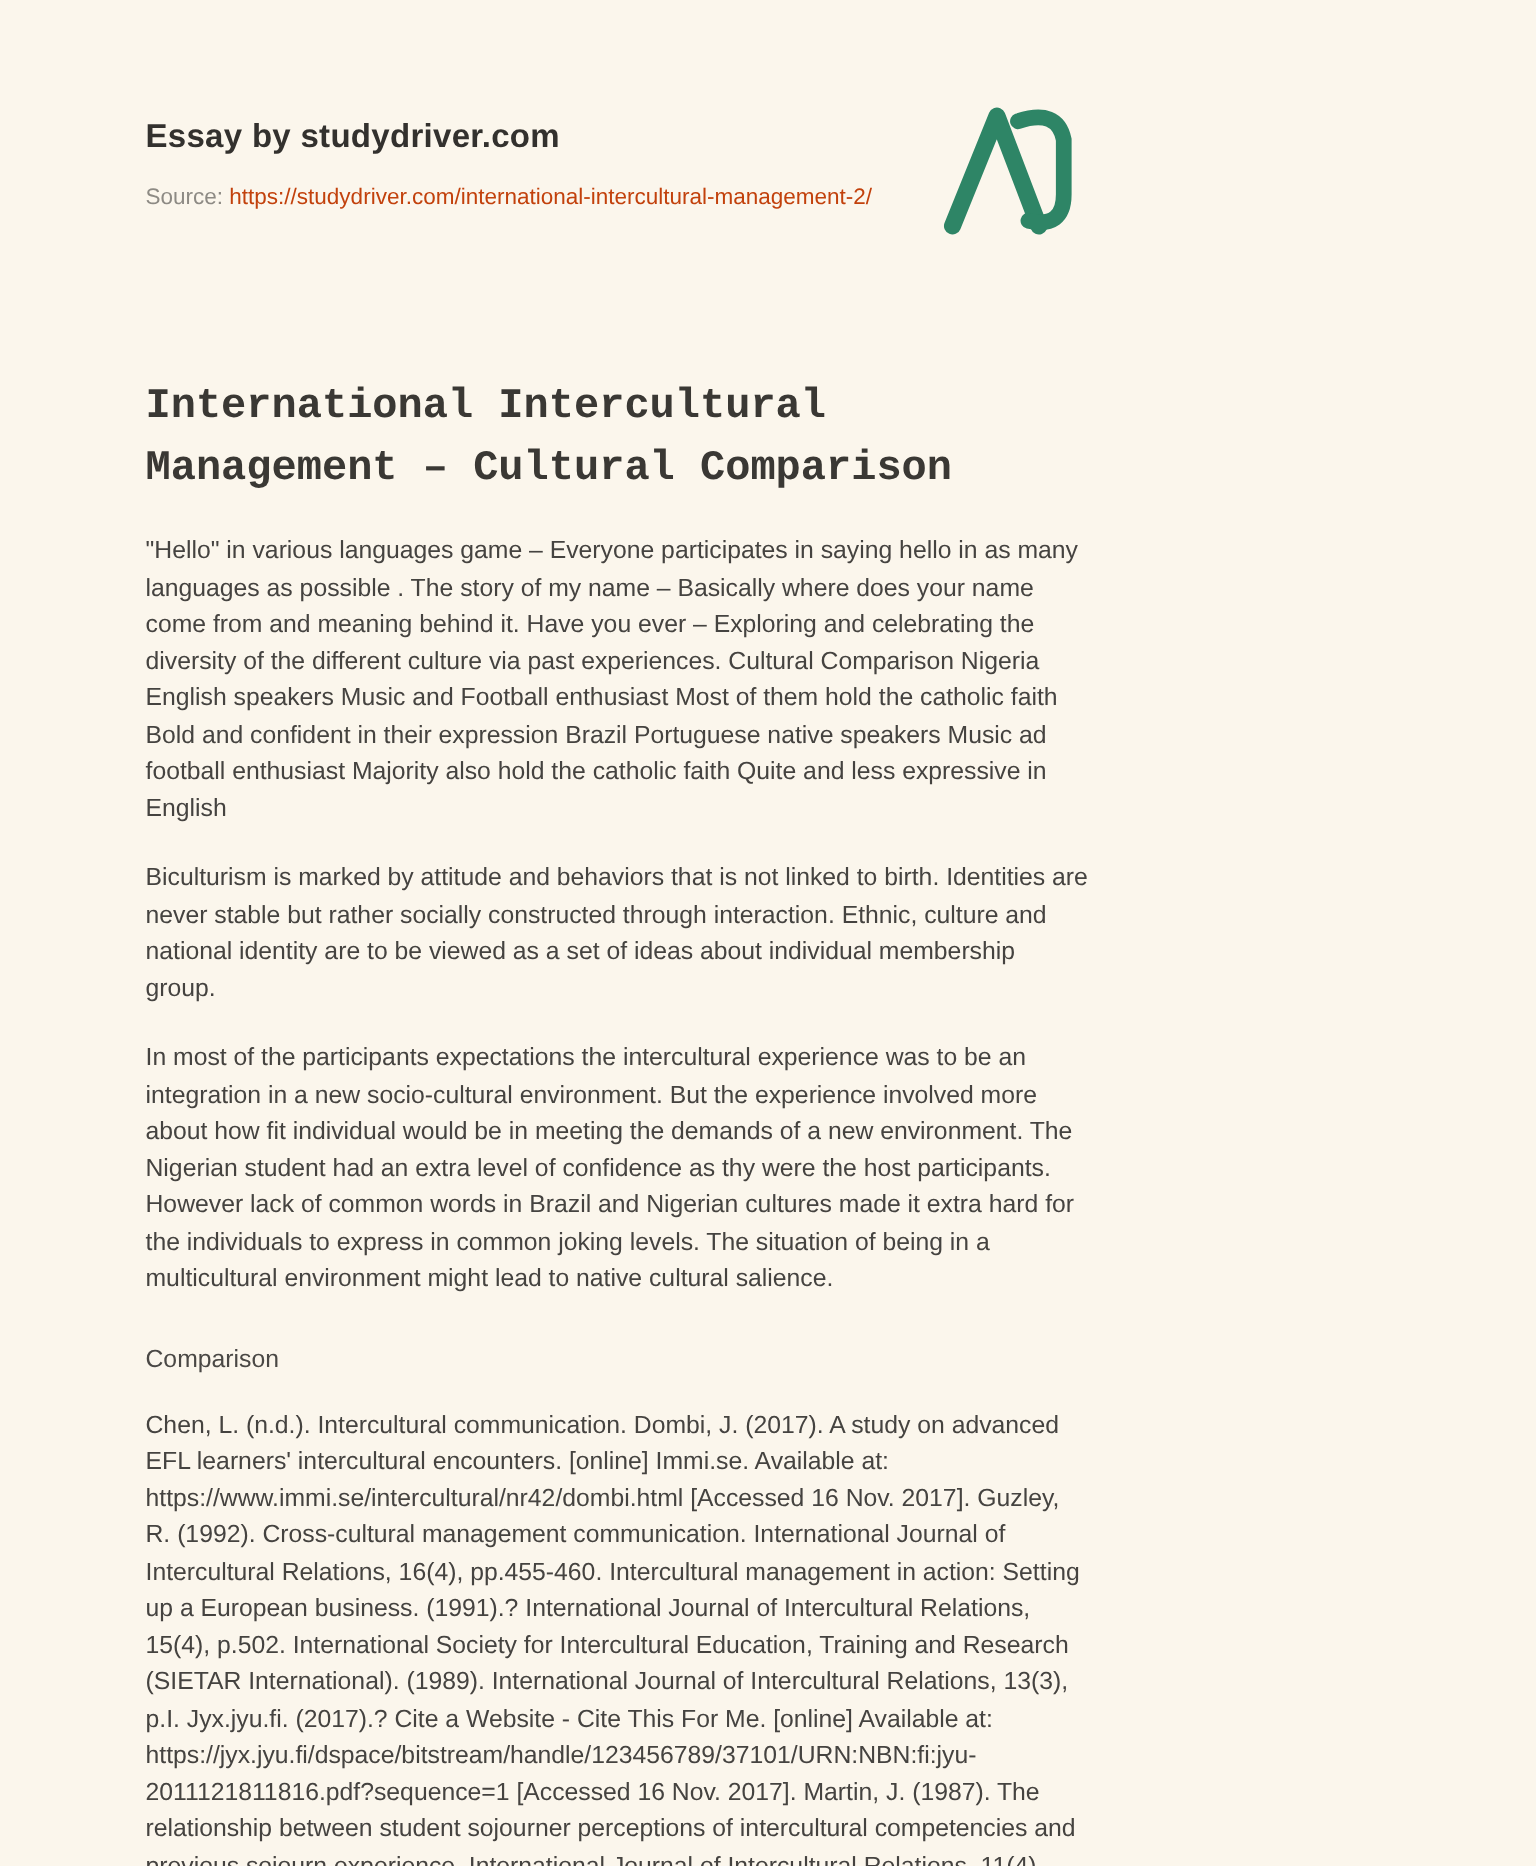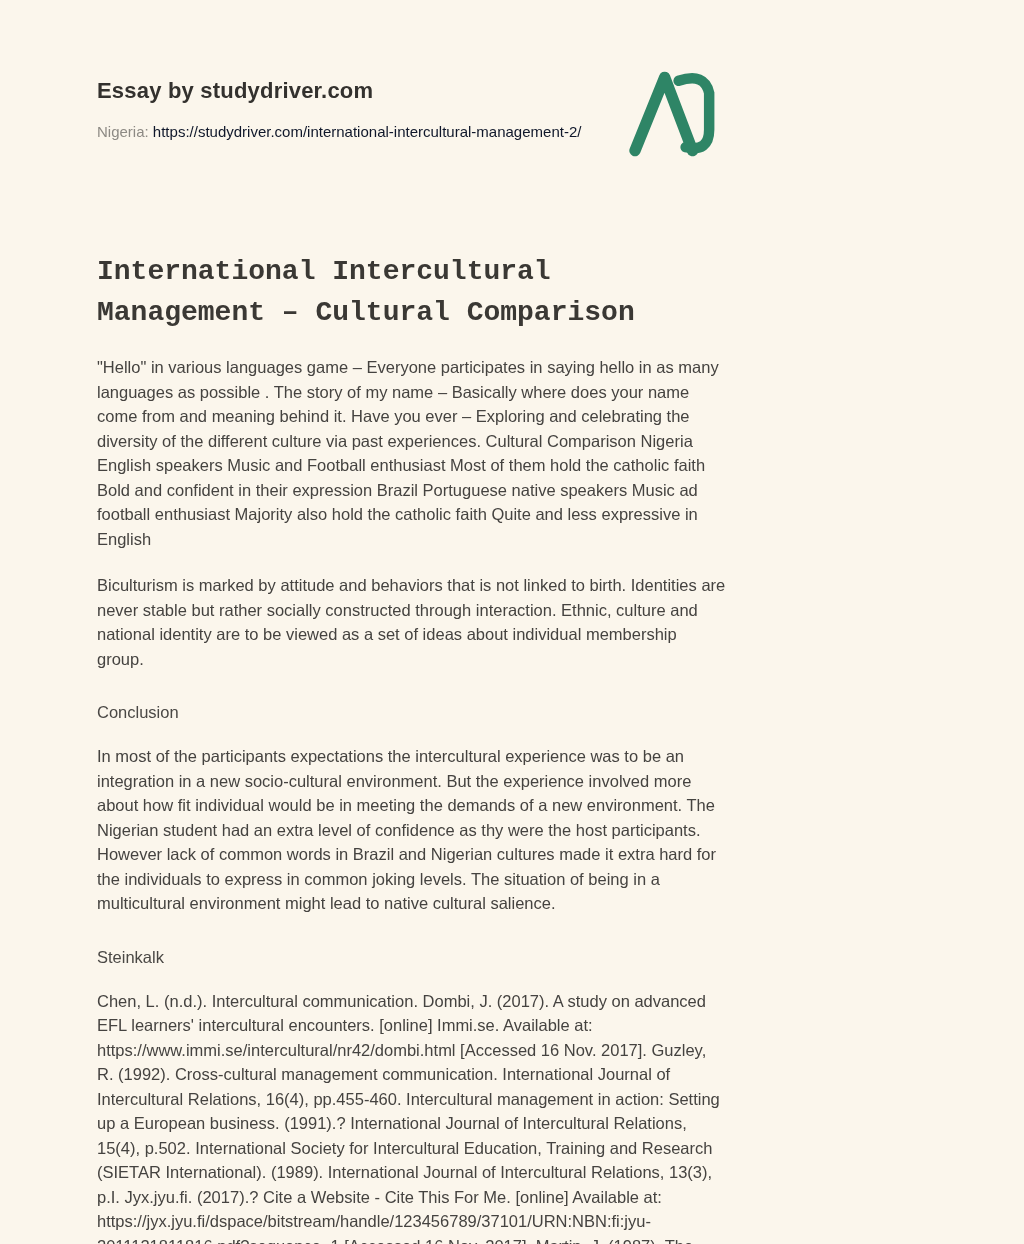--- a/index.html
+++ b/index.html
@@ -21,21 +21,21 @@
     font-weight: 700;
     color: #33312e;
     letter-spacing: 0.2px;
   }
   .source-line {
     margin-top: 19px;
     font-size: 15px;
     color: #8d8a84;
   }
   .source-line a {
-    color: #0f172a;
+    color: #c2410c;
     text-decoration: none;
   }
   .logo {
     position: absolute;
     top: 64px;
     right: 100px;
     width: 96px;
     height: 100px;
   }
   .doc-title {
@@ -63,21 +63,21 @@
   }
 </style>
 </head>
 <body>
 
 <div class="page">
 
   <div class="brand">Essay by studydriver.com</div>
 
   <div class="source-line">
-    <span>Nigeria:</span>
+    <span>Source:</span>
     <a href="#">https://studydriver.com/international-intercultural-management-2/</a>
   </div>
 
   <div class="logo">
     <svg viewBox="0 0 110 112" width="96" height="100" aria-hidden="true">
       <path d="M8 98 L42 14 L74 98" fill="none" stroke="#2e8566" stroke-width="13" stroke-linecap="round" stroke-linejoin="round"></path>
       <path d="M58 18 Q88 8 93 32 L93 74 Q93 100 66 94" fill="none" stroke="#2e8566" stroke-width="12" stroke-linecap="round"></path>
     </svg>
   </div>
 
@@ -85,22 +85,21 @@
 
   <div>
     <p class="section-body">"Hello" in various languages game – Everyone participates in saying hello in as many languages as possible . The story of my name – Basically where does your name come from and meaning behind it. Have you ever – Exploring and celebrating the diversity of the different culture via past experiences. Cultural Comparison Nigeria English speakers Music and Football enthusiast Most of them hold the catholic faith Bold and confident in their expression Brazil Portuguese native speakers Music ad football enthusiast Majority also hold the catholic faith Quite and less expressive in English</p>
   </div>
 
   <div>
     <p class="section-body">Biculturism is marked by attitude and behaviors that is not linked to birth. Identities are never stable but rather socially constructed through interaction. Ethnic, culture and national identity are to be viewed as a set of ideas about individual membership group.</p>
   </div>
 
   <div>
-    <div class="section-heading">Conclusion</div>
     <p class="section-body">In most of the participants expectations the intercultural experience was to be an integration in a new socio-cultural environment. But the experience involved more about how fit individual would be in meeting the demands of a new environment. The Nigerian student had an extra level of confidence as thy were the host participants. However lack of common words in Brazil and Nigerian cultures made it extra hard for the individuals to express in common joking levels. The situation of being in a multicultural environment might lead to native cultural salience.</p>
   </div>
 
   <div>
-    <div class="section-heading">Steinkalk</div>
+    <div class="section-heading">Comparison</div>
     <p class="section-body">Chen, L. (n.d.). Intercultural communication. Dombi, J. (2017). A study on advanced EFL learners' intercultural encounters. [online] Immi.se. Available at: https://www.immi.se/intercultural/nr42/dombi.html [Accessed 16 Nov. 2017]. Guzley, R. (1992). Cross-cultural management communication. International Journal of Intercultural Relations, 16(4), pp.455-460. Intercultural management in action: Setting up a European business. (1991).? International Journal of Intercultural Relations, 15(4), p.502. International Society for Intercultural Education, Training and Research (SIETAR International). (1989). International Journal of Intercultural Relations, 13(3), p.I. Jyx.jyu.fi. (2017).? Cite a Website - Cite This For Me. [online] Available at: https://jyx.jyu.fi/dspace/bitstream/handle/123456789/37101/URN:NBN:fi:jyu-2011121811816.pdf?sequence=1 [Accessed 16 Nov. 2017]. Martin, J. (1987). The relationship between student sojourner perceptions of intercultural competencies and previous sojourn experience. International Journal of Intercultural Relations, 11(4), pp.337-355. Siqueira, S. (2017). Intercultural language educators for an intercultural world: action upon reflection. Intercultural Education, 28(4), pp.390-407. Steinkalk, E. and Taft, R. (1979). The effect of a planned intercultural experience on the attitudes and behavior of the participants. International Jo</p>
   </div>
 
 </div>
 
 </body></html>

